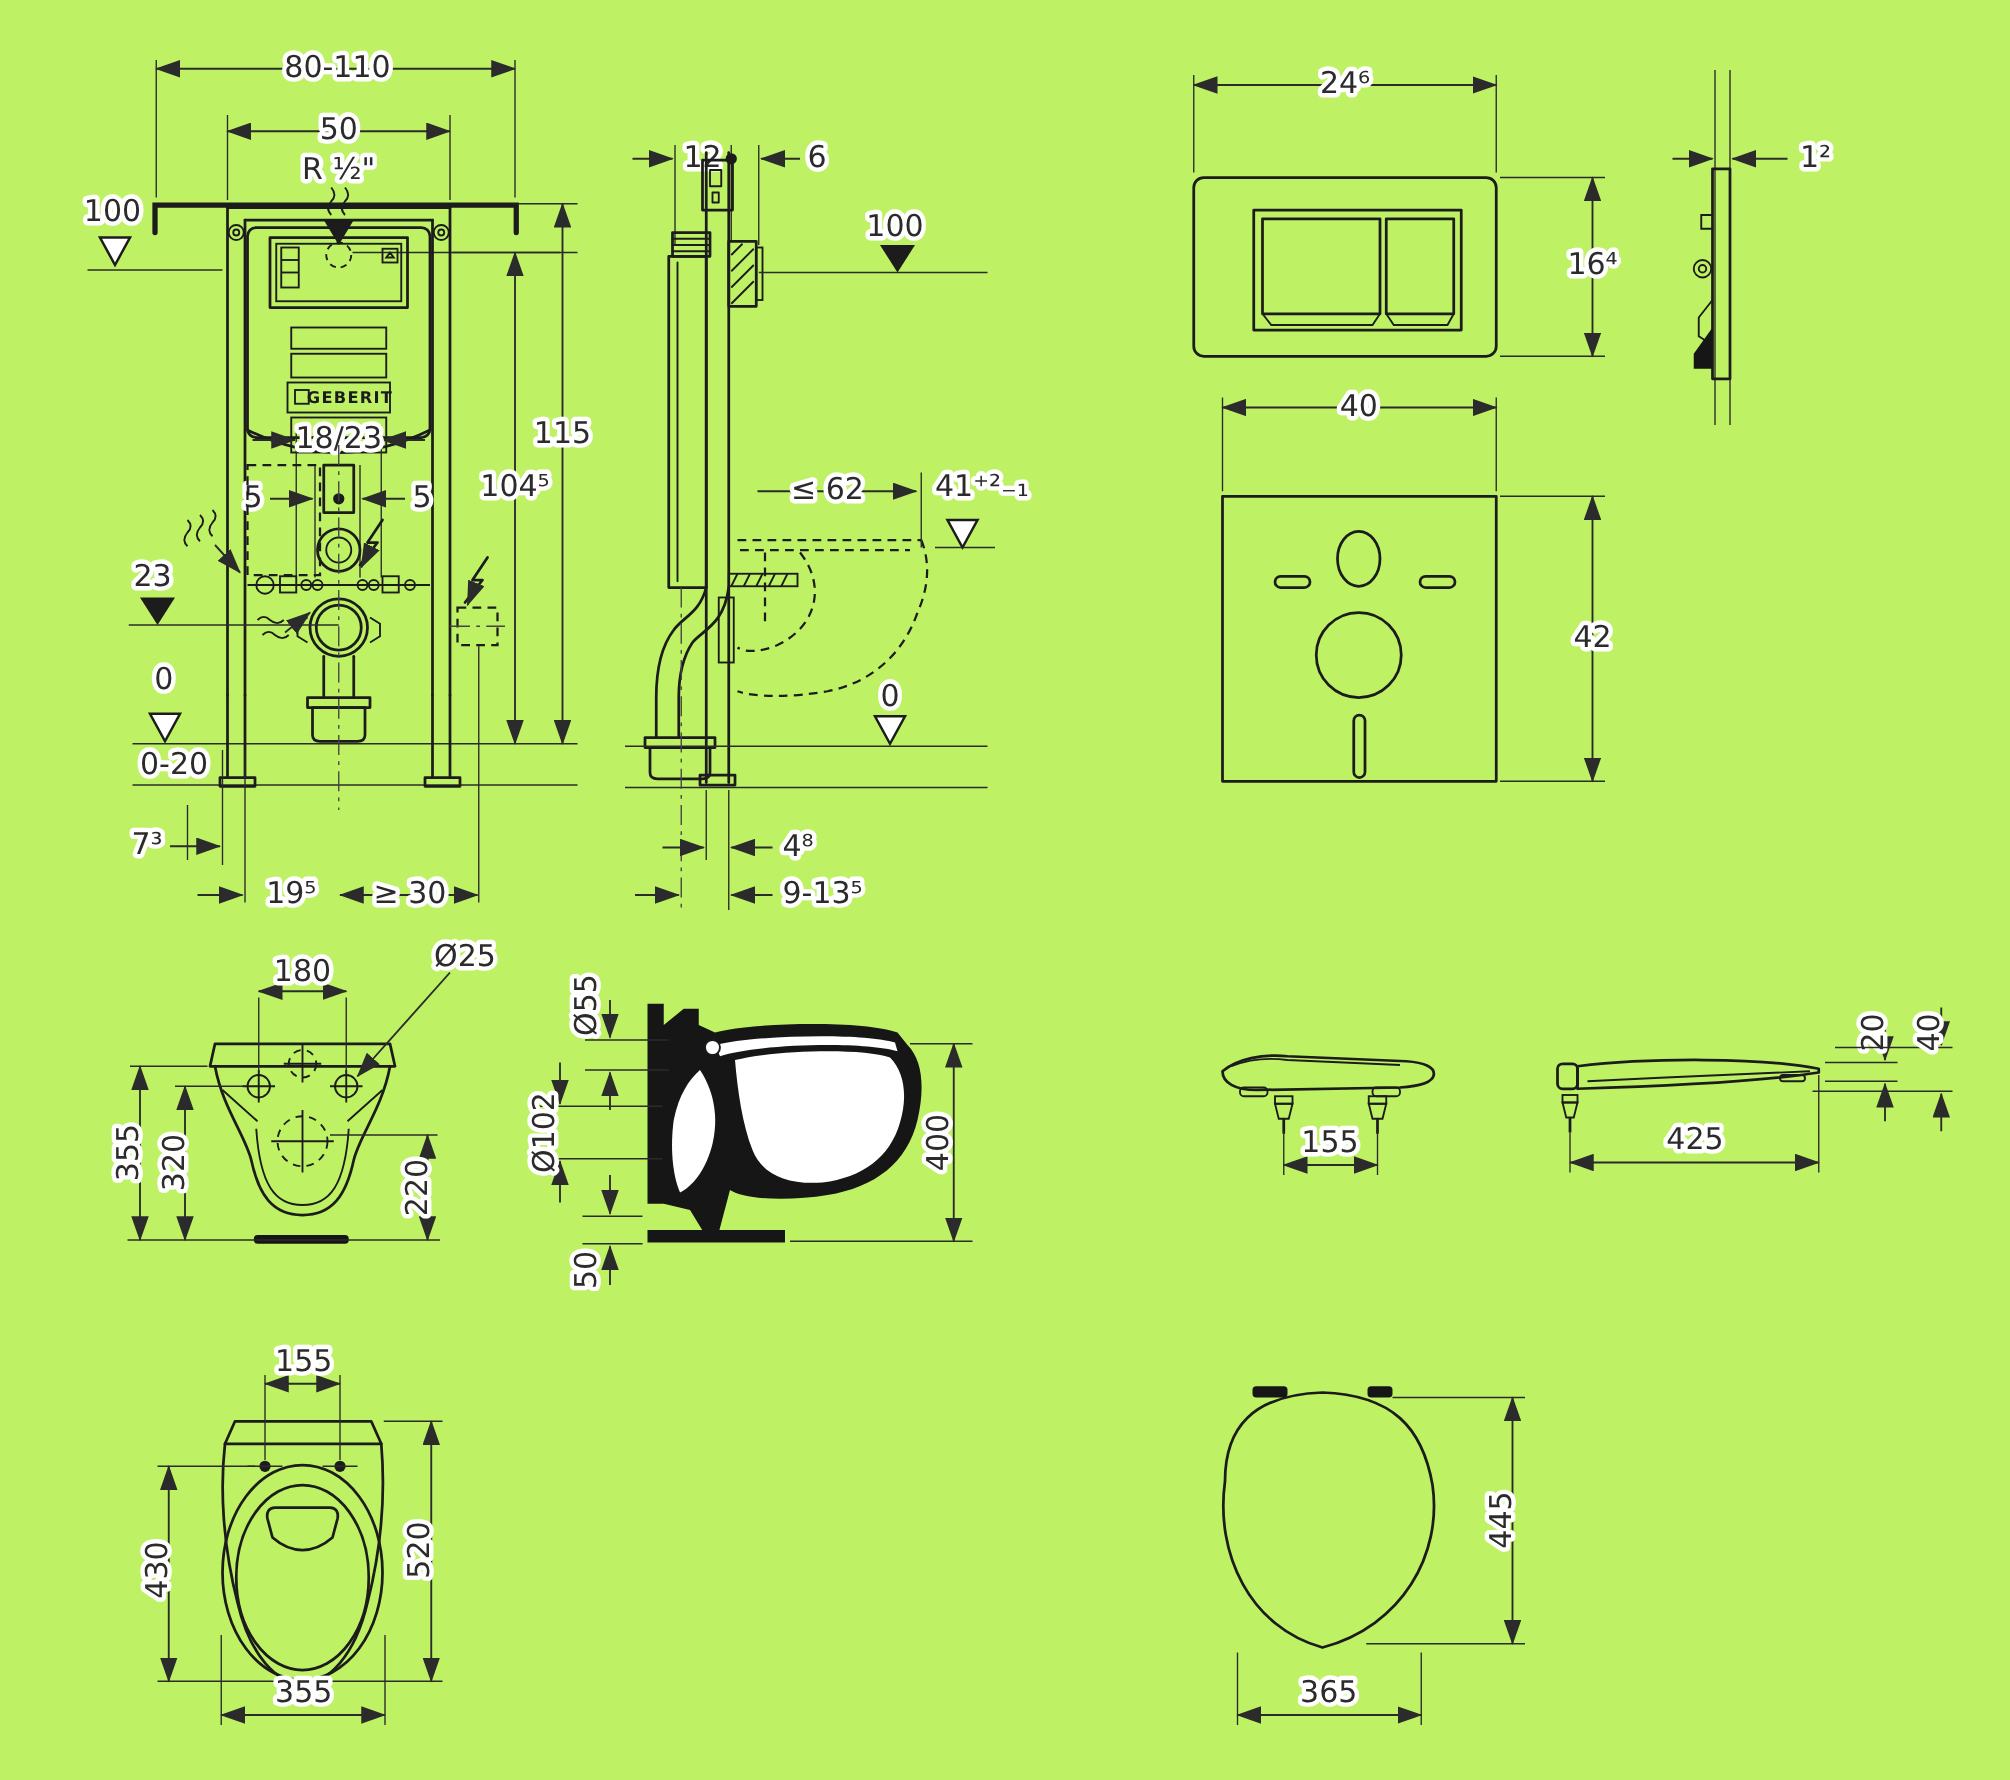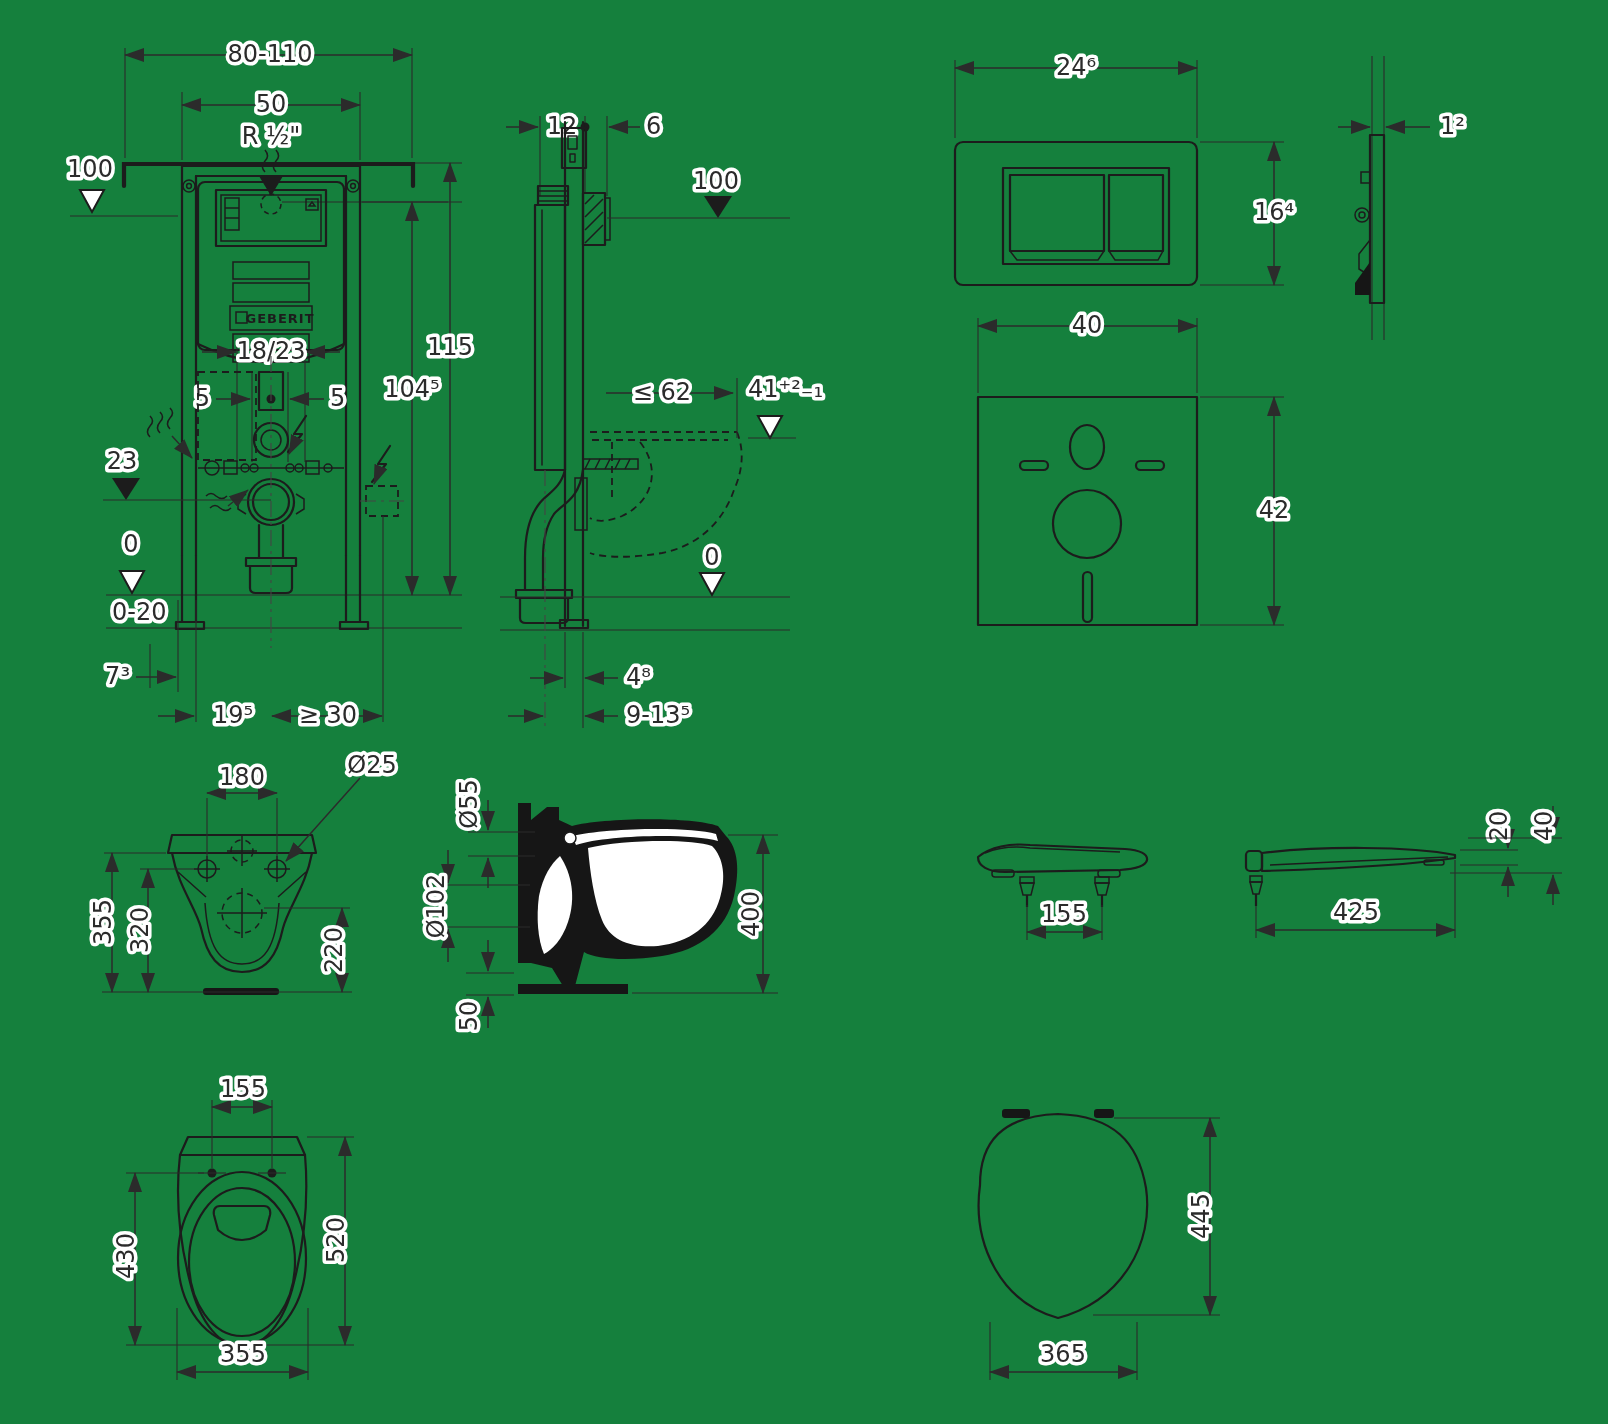--- a/index.html
+++ b/index.html
@@ -1,16 +1,16 @@
 <!DOCTYPE html>
 <html><head>
 <meta charset="utf-8">
 <style>
   html,body{margin:0;padding:0;background:#fff;}
-  .page{position:relative;width:1608px;height:1424px;background:#15803d;overflow:hidden;
+  .page{position:relative;width:1608px;height:1424px;background:#bef264;overflow:hidden;
         font-family:"DejaVu Sans","Liberation Sans",sans-serif;}
   svg{display:block;}
   
   .p  {fill:none;stroke:#1c1c1c;stroke-width:2.2;stroke-linecap:round;stroke-linejoin:round;}
   .p15{fill:none;stroke:#1c1c1c;stroke-width:1.5;}
   .pt {fill:none;stroke:#1c1c1c;stroke-width:4.2;stroke-linecap:round;}
   .pf {fill:#161616;stroke:none;}
   .wf {fill:#ffffff;stroke:none;}
   .hd {fill:none;stroke:#1c1c1c;stroke-width:1.8;stroke-dasharray:7 5;}
   .cl {fill:none;stroke:#444;stroke-width:1.1;stroke-dasharray:16 5 3 5;}

